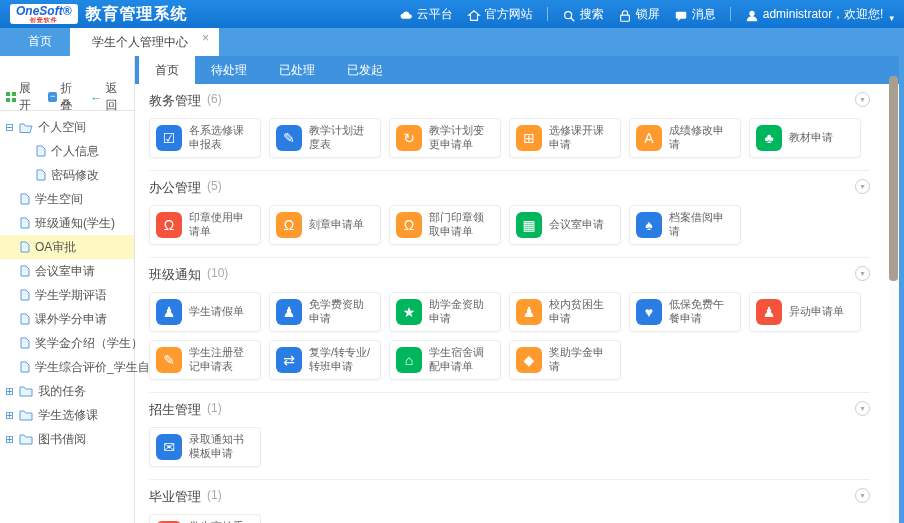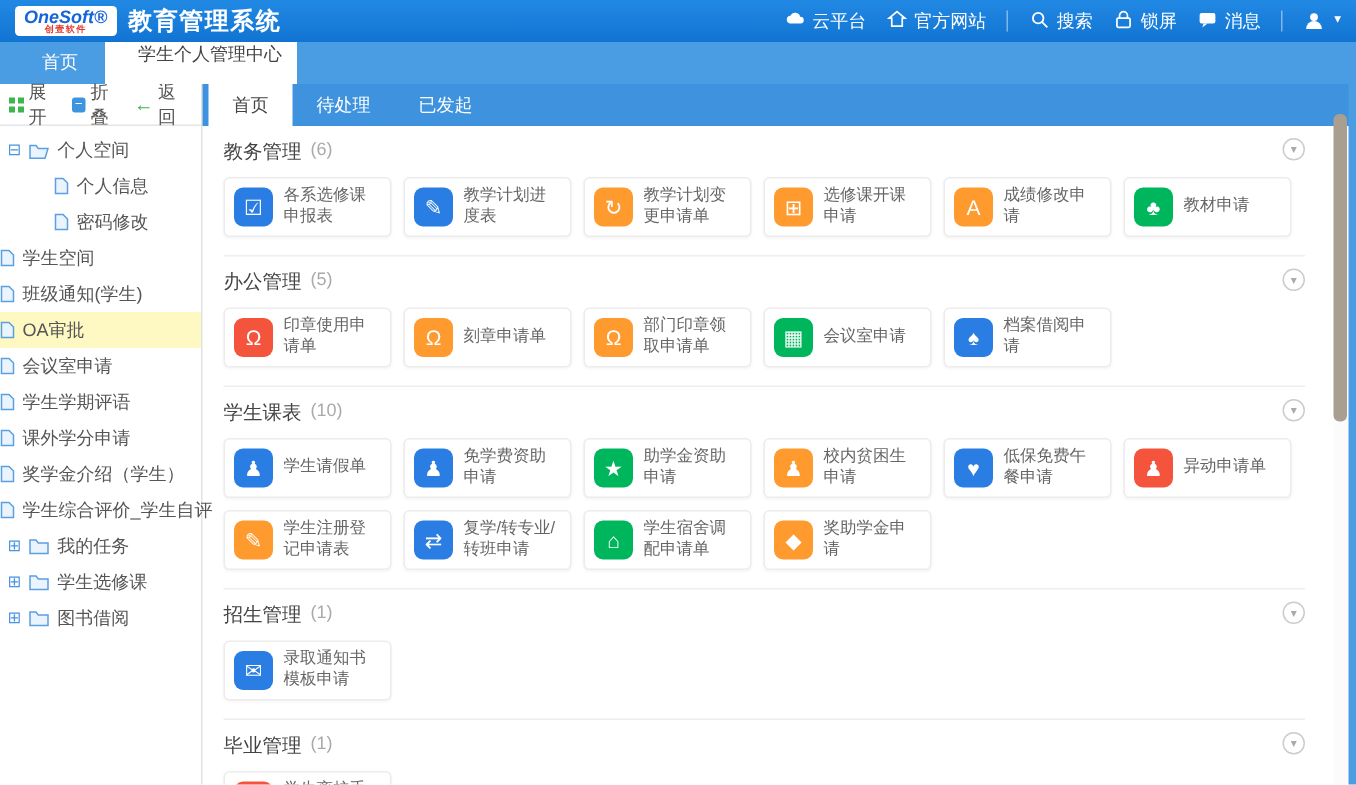--- a/index.html
+++ b/index.html
@@ -8,48 +8,48 @@
 
   
   .hdr { height:28px; background:linear-gradient(#2189e4,#1274d2); display:flex;
     align-items:center; padding:0 10px; color:#fff; }
   .logo { background:#fff; border-radius:3px; padding:1px 6px; line-height:1;
     display:flex; flex-direction:column; align-items:center; margin-right:8px; }
   .logo .brand { color:#1565d8; font-weight:bold; font-style:italic; font-size:12px; }
   .logo .sub { color:#e03a2f; font-size:6px; letter-spacing:1px; font-weight:bold; }
   .hdr-title { font-size:16px; font-weight:bold; letter-spacing:1px; }
   .hdr-right { margin-left:auto; display:flex; align-items:center; gap:14px; font-size:12px; }
-  .hdr-item { display:flex; align-items:flex-start; gap:4px; cursor:pointer; white-space:nowrap; }
+  .hdr-item { display:flex; align-items:flex-end; gap:4px; cursor:pointer; white-space:nowrap; }
   .hdr-sep { width:1px; height:14px; background:rgba(255,255,255,.45); }
   .hicon { width:14px; height:14px; display:inline-block; }
   .caret { font-size:9px; margin-left:2px; }
 
   
   .wtabs { height:28px; background:#4a9de2; display:flex; align-items:flex-end; padding-left:10px; }
   .wtab { font-size:12px; color:#fff; padding:6px 18px; cursor:pointer; }
   .wtab.active { background:#fff; color:#444; height:28px; display:flex; align-items:center;
-    gap:14px; padding:0 10px 0 22px; position:relative;flex-direction:column; }
+    gap:14px; padding:0 10px 0 22px; position:relative; }
   .wtab .close { color:#999; font-size:12px; position:relative; top:-4px; cursor:pointer; }
 
   
   .bodyrow { display:flex; height:481px; }
 
   
   .side { width:135px; border-right:1px solid #e2e2e2; background:#fff; flex:none; }
   .side-tools { height:28px; display:flex; align-items:center; gap:6px; padding:0 6px;
-    border-bottom:1px solid #e5e5e5; font-size:12px; color:#555; }
+    border-bottom:1px solid #e5e5e5; font-size:12px; color:#555;margin-top:27px; }
   .tool { display:flex; align-items:center; gap:3px; cursor:pointer; }
   .grid4 { width:10px; height:10px; display:grid; grid-template-columns:4px 4px; gap:2px; }
   .grid4 i { background:#3cb54a; width:4px; height:4px; display:block; }
   .minusbox { width:10px; height:10px; background:#3f94e0; color:#fff; border-radius:2px;
     font-size:9px; line-height:9px; text-align:center; display:inline-block; }
   .backarrow { color:#3cb54a; font-weight:bold; font-size:13px; line-height:10px; }
   .tree { padding-top:4px; font-size:12px; color:#555; }
   .titem { height:24px; display:flex; align-items:center; gap:5px; cursor:pointer; white-space:nowrap; }
-  .lvl1 { padding-left:5px; } .lvl2 { } .lvl3 { padding-left:36px; }
+  .lvl1 { padding-left:5px; } .lvl2 { padding-left:20px; } .lvl3 { padding-left:36px; }
   .titem.sel { background:#fef9c3; }
   .tgl { color:#4a95e0; font-size:11px; line-height:11px; }
   .tico { flex:none; display:inline-flex; }
 
   
   .main { flex:1; display:flex; flex-direction:column; position:relative; }
   .mtabs { height:28px; background:#3f93de; display:flex; align-items:stretch; padding-left:4px; }
   .mtab { color:#fff; font-size:12px; padding:0 16px; display:flex; align-items:center; cursor:pointer; }
   .mtab.active { background:#fff; color:#444; }
   .content { flex:1; overflow:hidden; padding:0 34px 0 14px; position:relative; }
@@ -130,20 +130,21 @@
       <span>消息</span>
     </div>
     <div class="hdr-sep"></div>
     <div class="hdr-item">
       <span class="hicon">
         <svg viewBox="0 0 16 16" width="14" height="14">
             <circle cx="8" cy="5" r="3" fill="#fff"></circle>
             <path d="M2 14a6 6 0 0 1 12 0z" fill="#fff"></path>
           </svg>
       </span>
+      <span>administrator，欢迎您!</span>
       <span class="caret">▾</span>
     </div>
   </div>
 </div>
 
 <div class="wtabs">
   <div class="wtab">首页</div>
   <div class="wtab active">
     <span>学生个人管理中心</span>
     <span class="close">×</span>
@@ -289,20 +290,21 @@
           </span>
         <span>图书借阅</span>
       </div>
     </div>
   </div>
 
   <div class="main">
     <div class="mtabs">
       <div class="mtab active">首页</div>
       <div class="mtab">待处理</div>
+      <div class="mtab">已处理</div>
       <div class="mtab">已发起</div>
     </div>
 
     <div class="content">
 
       <div class="section">
         <div class="sec-hd">
           <span>教务管理</span>
           <span class="sec-cnt">(6)</span>
           <span class="sec-collapse">▾</span>
@@ -360,21 +362,21 @@
             </div>
           <div class="card">
               <span class="cico ic-blue">♠</span>
               <span class="clabel">档案借阅申请</span>
             </div>
         </div>
       </div>
 
       <div class="section">
         <div class="sec-hd">
-          <span>学生课表</span>
+          <span>班级通知</span>
           <span class="sec-cnt">(10)</span>
           <span class="sec-collapse">▾</span>
         </div>
         <div class="cards">
           <div class="card">
               <span class="cico ic-blue">♟</span>
               <span class="clabel">学生请假单</span>
             </div>
           <div class="card">
               <span class="cico ic-blue">♟</span>

